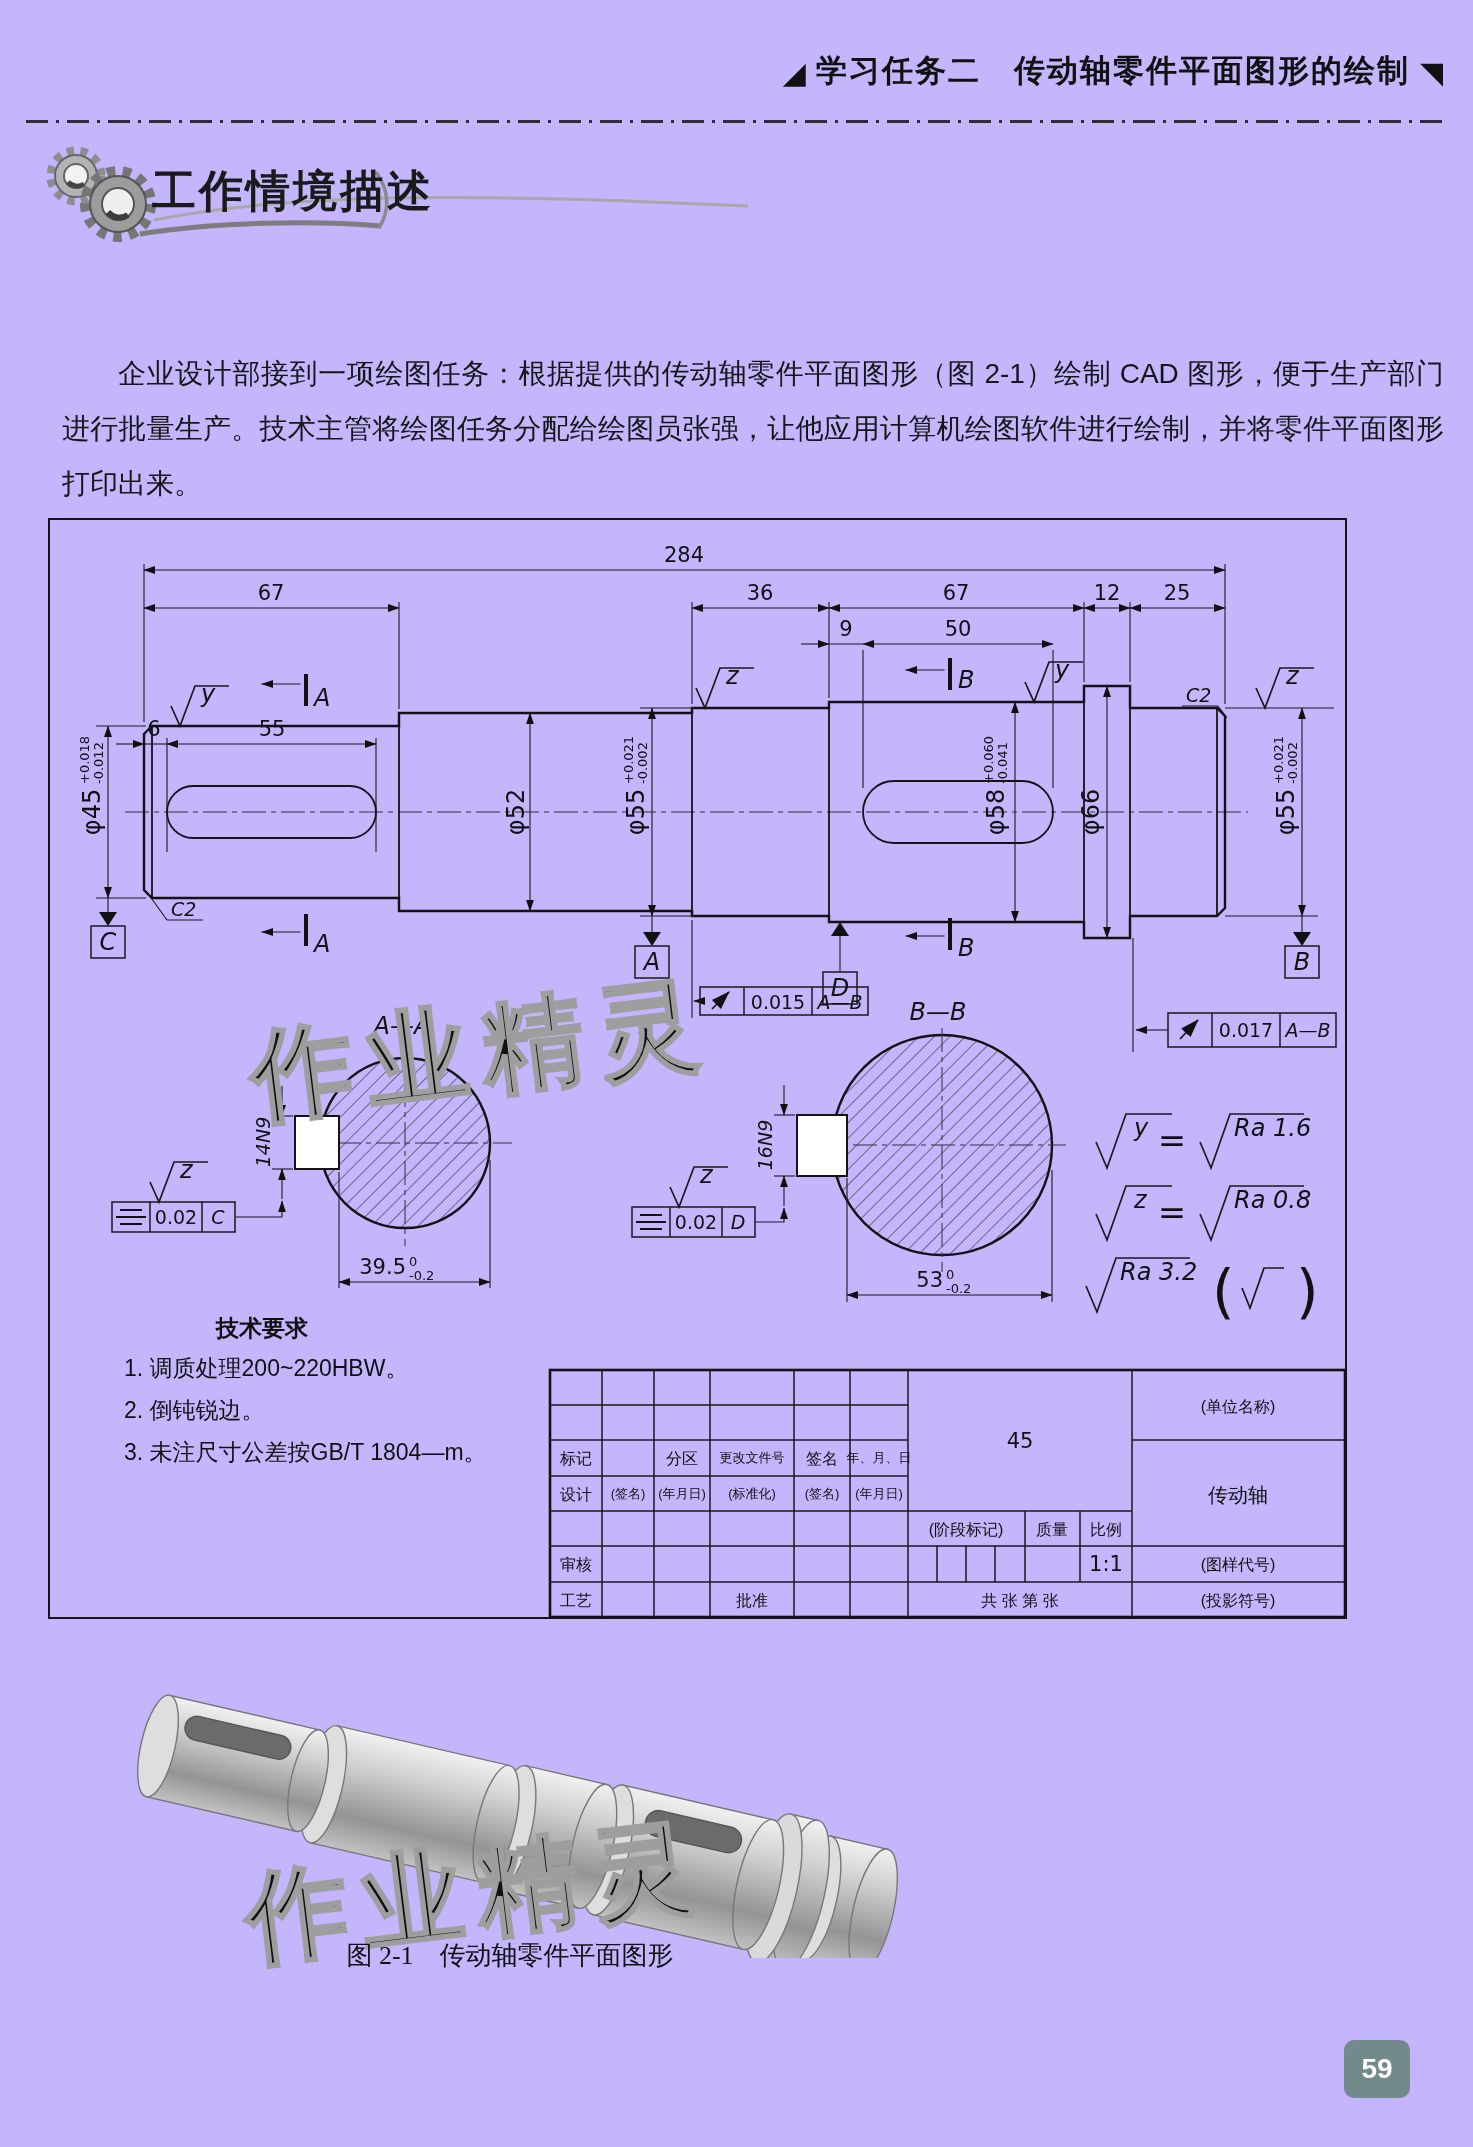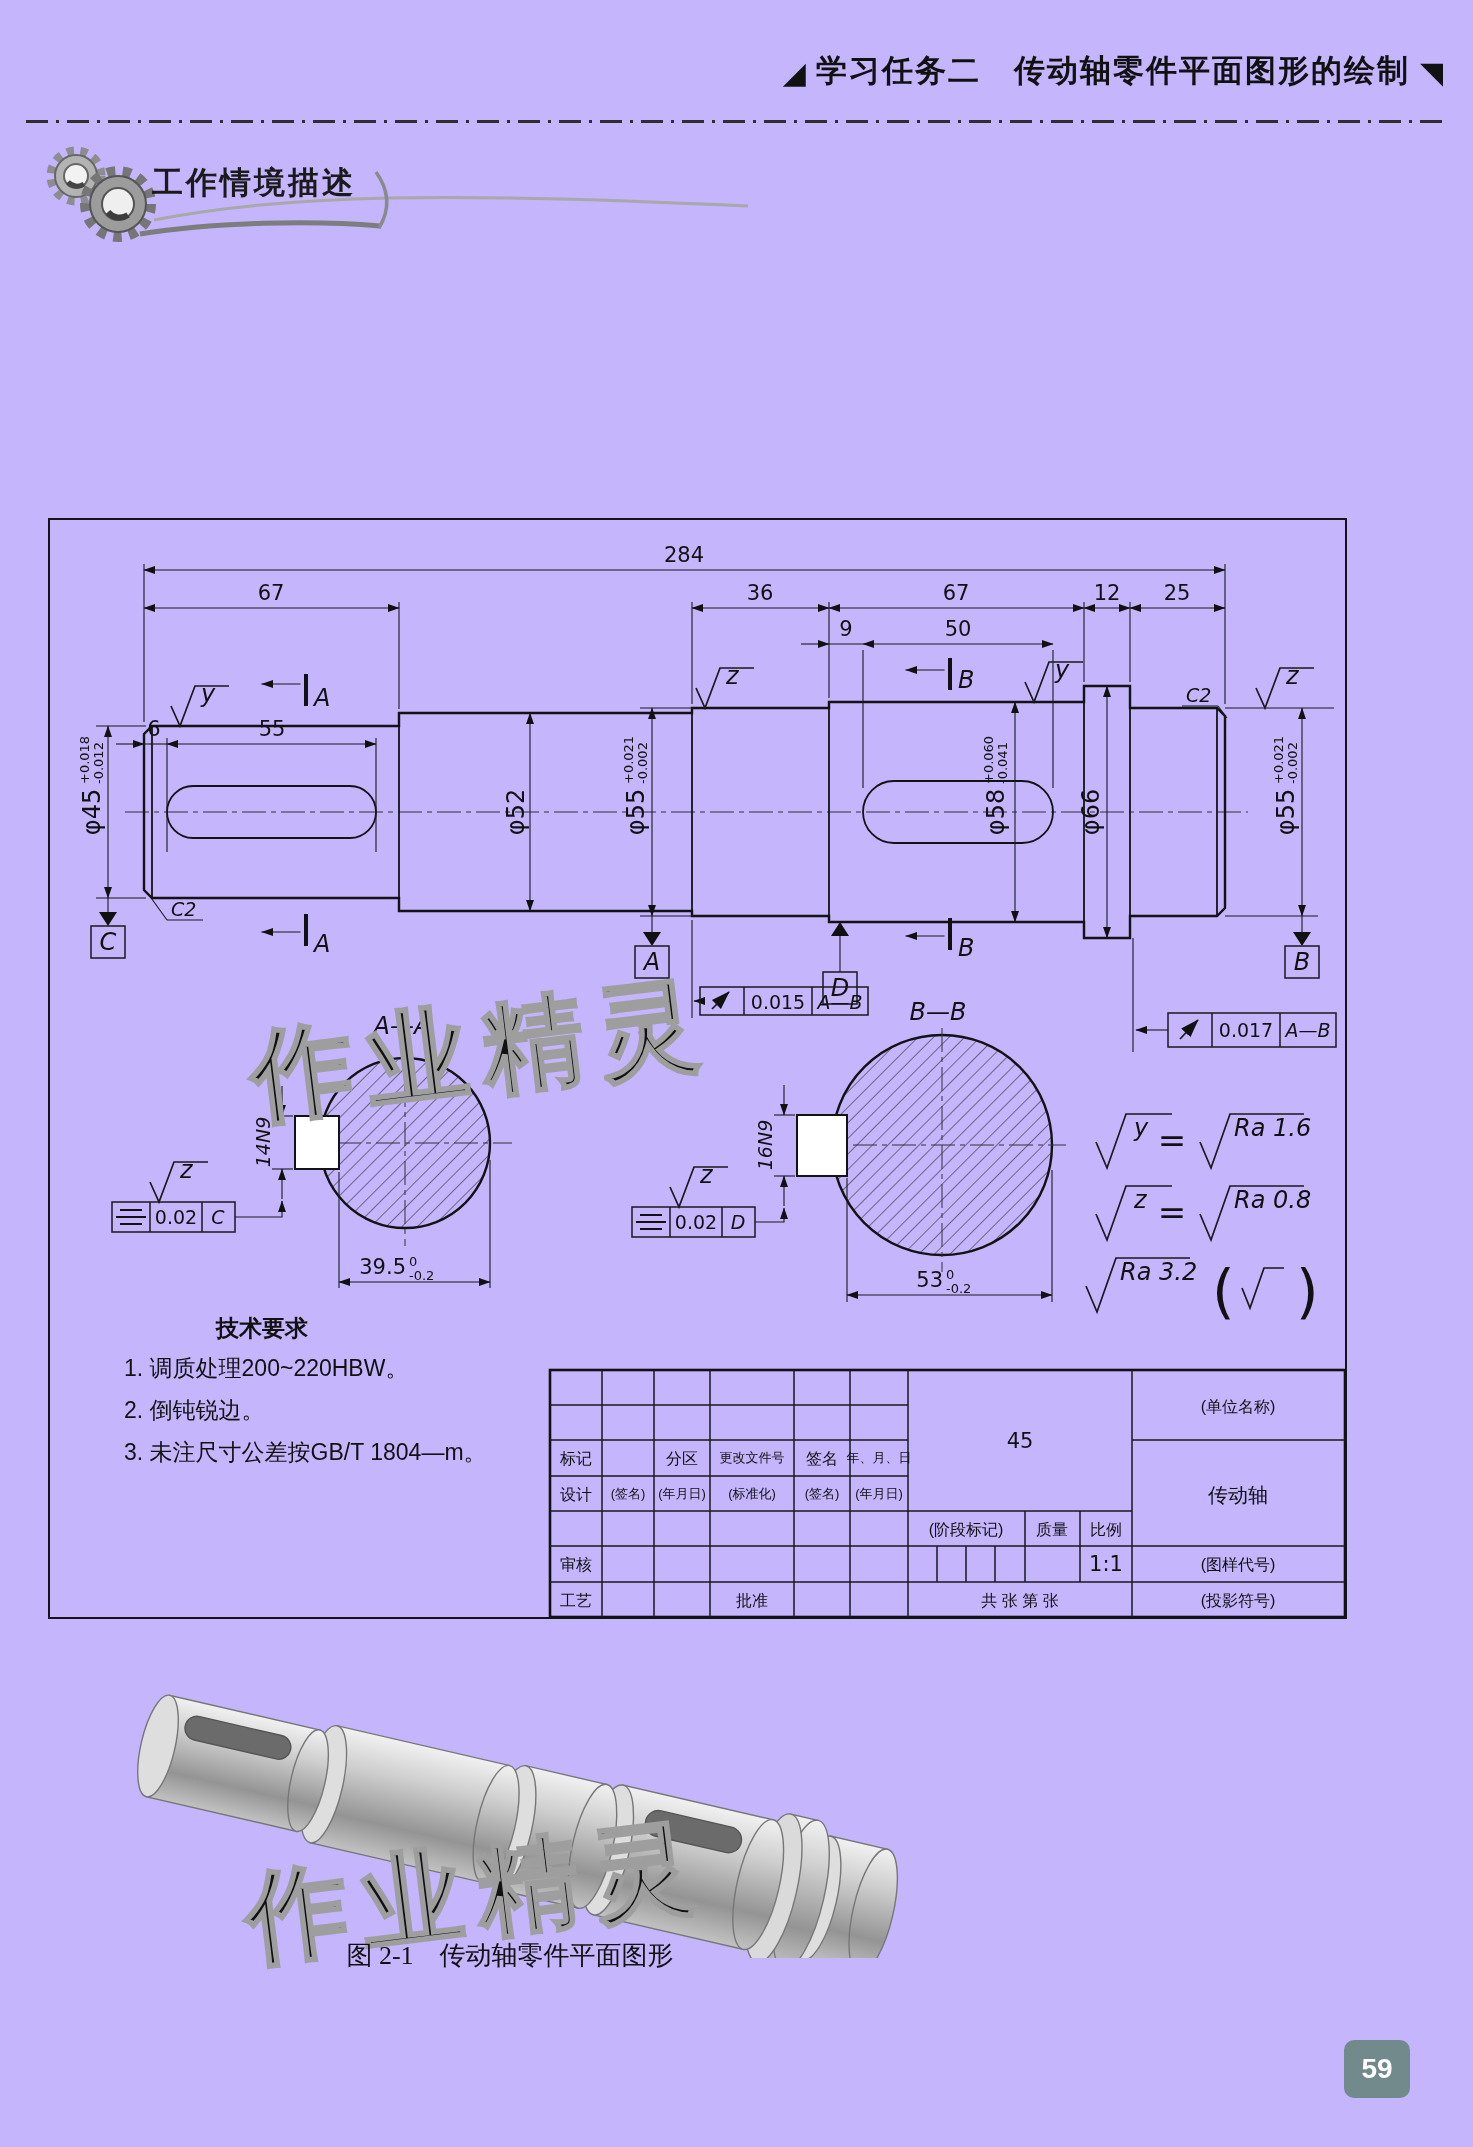--- a/index.html
+++ b/index.html
@@ -6,21 +6,21 @@
   .page{position:relative;width:1473px;height:2147px;background:#c4b5fd;overflow:hidden;
         font-family:"Liberation Sans",sans-serif;color:#111;}
   
   .hdr{position:absolute;top:50px;left:0;right:30px;text-align:right;white-space:nowrap;}
   .hdr .tri{display:inline-block;font-size:30px;color:#111;vertical-align:-2px;}
   .hdr .t{display:inline-block;font-size:31px;font-weight:700;letter-spacing:2px;margin:0 10px;}
   .rule{position:absolute;top:120px;left:26px;right:24px;height:3px;
         background:repeating-linear-gradient(to right,#2e2e2e 0 22px,transparent 22px 30px,#2e2e2e 30px 33px,transparent 33px 41px);}
   
   .badgewrap{position:absolute;top:142px;left:24px;width:760px;height:110px;}
-  .badgetitle{position:absolute;top:20px;left:128px;font-size:31px;font-weight:800;letter-spacing:3px;color:#1a1a1a;}
+  .badgetitle{position:absolute;top:20px;left:128px;font-size:44px;font-weight:800;letter-spacing:3px;color:#1a1a1a;}
   
   .intro{position:absolute;top:318px;left:62px;width:1382px;font-size:28px;line-height:55px;
          text-indent:2em;text-align:justify;color:#161616;}
   
   .frame{position:absolute;top:518px;left:48px;width:1295px;height:1097px;border:2.5px solid #141414;}
   .frame svg{display:block;}
   
   .part{stroke:#131313;stroke-width:2.4;fill:none;}
   .pmid{stroke:#131313;stroke-width:1.8;fill:none;}
   .thin{stroke:#1a1a1a;stroke-width:1.1;fill:none;}
@@ -71,20 +71,21 @@
       <g>
         <circle cx="94" cy="62" r="33" fill="none" stroke="#767676" stroke-width="10" stroke-dasharray="8.5 7.5"></circle>
         <circle cx="94" cy="62" r="28" fill="#9c9c9c" stroke="#555" stroke-width="2"></circle>
         <circle cx="94" cy="62" r="16" fill="#efefef" stroke="#555" stroke-width="2"></circle>
         <path d="M84,70 a15,15 0 0 0 20,3" stroke="#3d3d3d" stroke-width="6" fill="none"></path>
       </g>
     </svg>
     <div class="badgetitle">工作情境描述</div>
   </div>
 
+  <p class="intro">企业设计部接到一项绘图任务：根据提供的传动轴零件平面图形（图 2-1）绘制 CAD 图形，便于生产部门进行批量生产。技术主管将绘图任务分配给绘图员张强，让他应用计算机绘图软件进行绘制，并将零件平面图形打印出来。</p>
 
   <div class="frame">
   <svg width="1295" height="1097" viewBox="0 0 1295 1097">
     <defs>
       <marker id="arr" viewBox="0 0 10 10" refX="9.5" refY="5" markerWidth="11" markerHeight="11" orient="auto-start-reverse">
         <path d="M0,1.6 L10,5 L0,8.4 z" fill="#111"></path>
       </marker>
       <pattern id="hatch" width="11" height="11" patternUnits="userSpaceOnUse" patternTransform="rotate(45)">
         <line x1="0" y1="0" x2="0" y2="11" stroke="#222" stroke-width="1.1"></line>
       </pattern>

